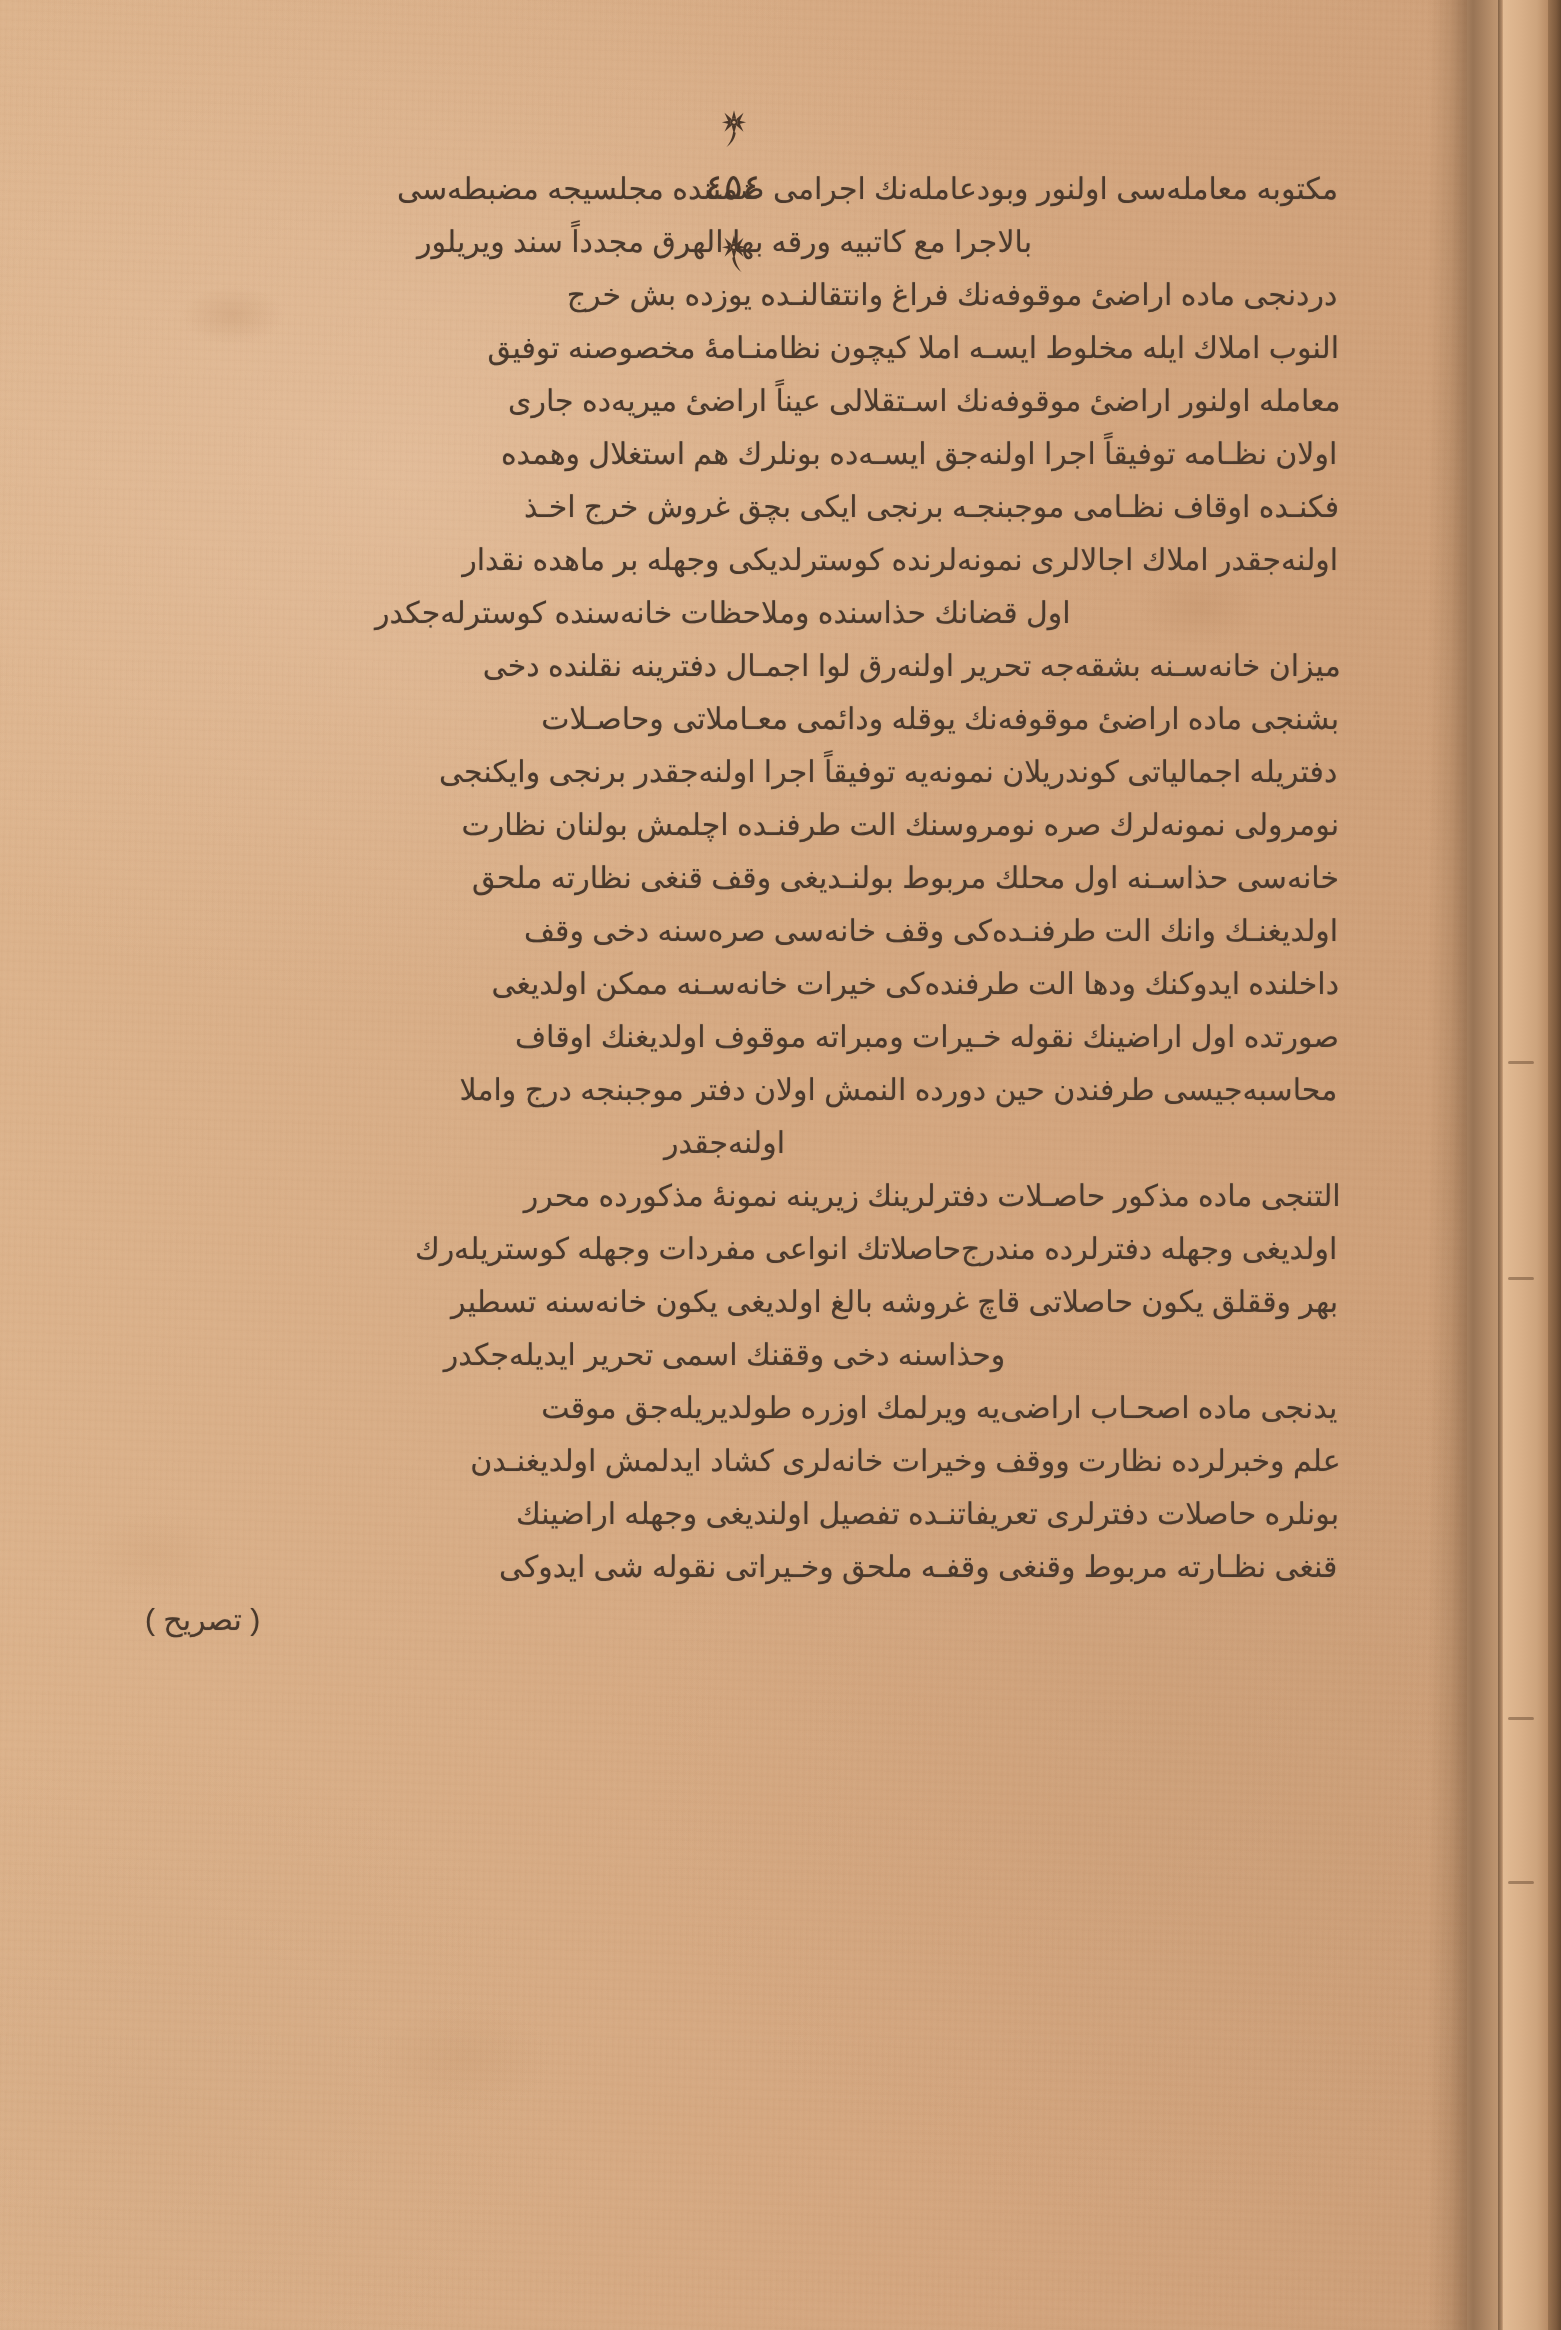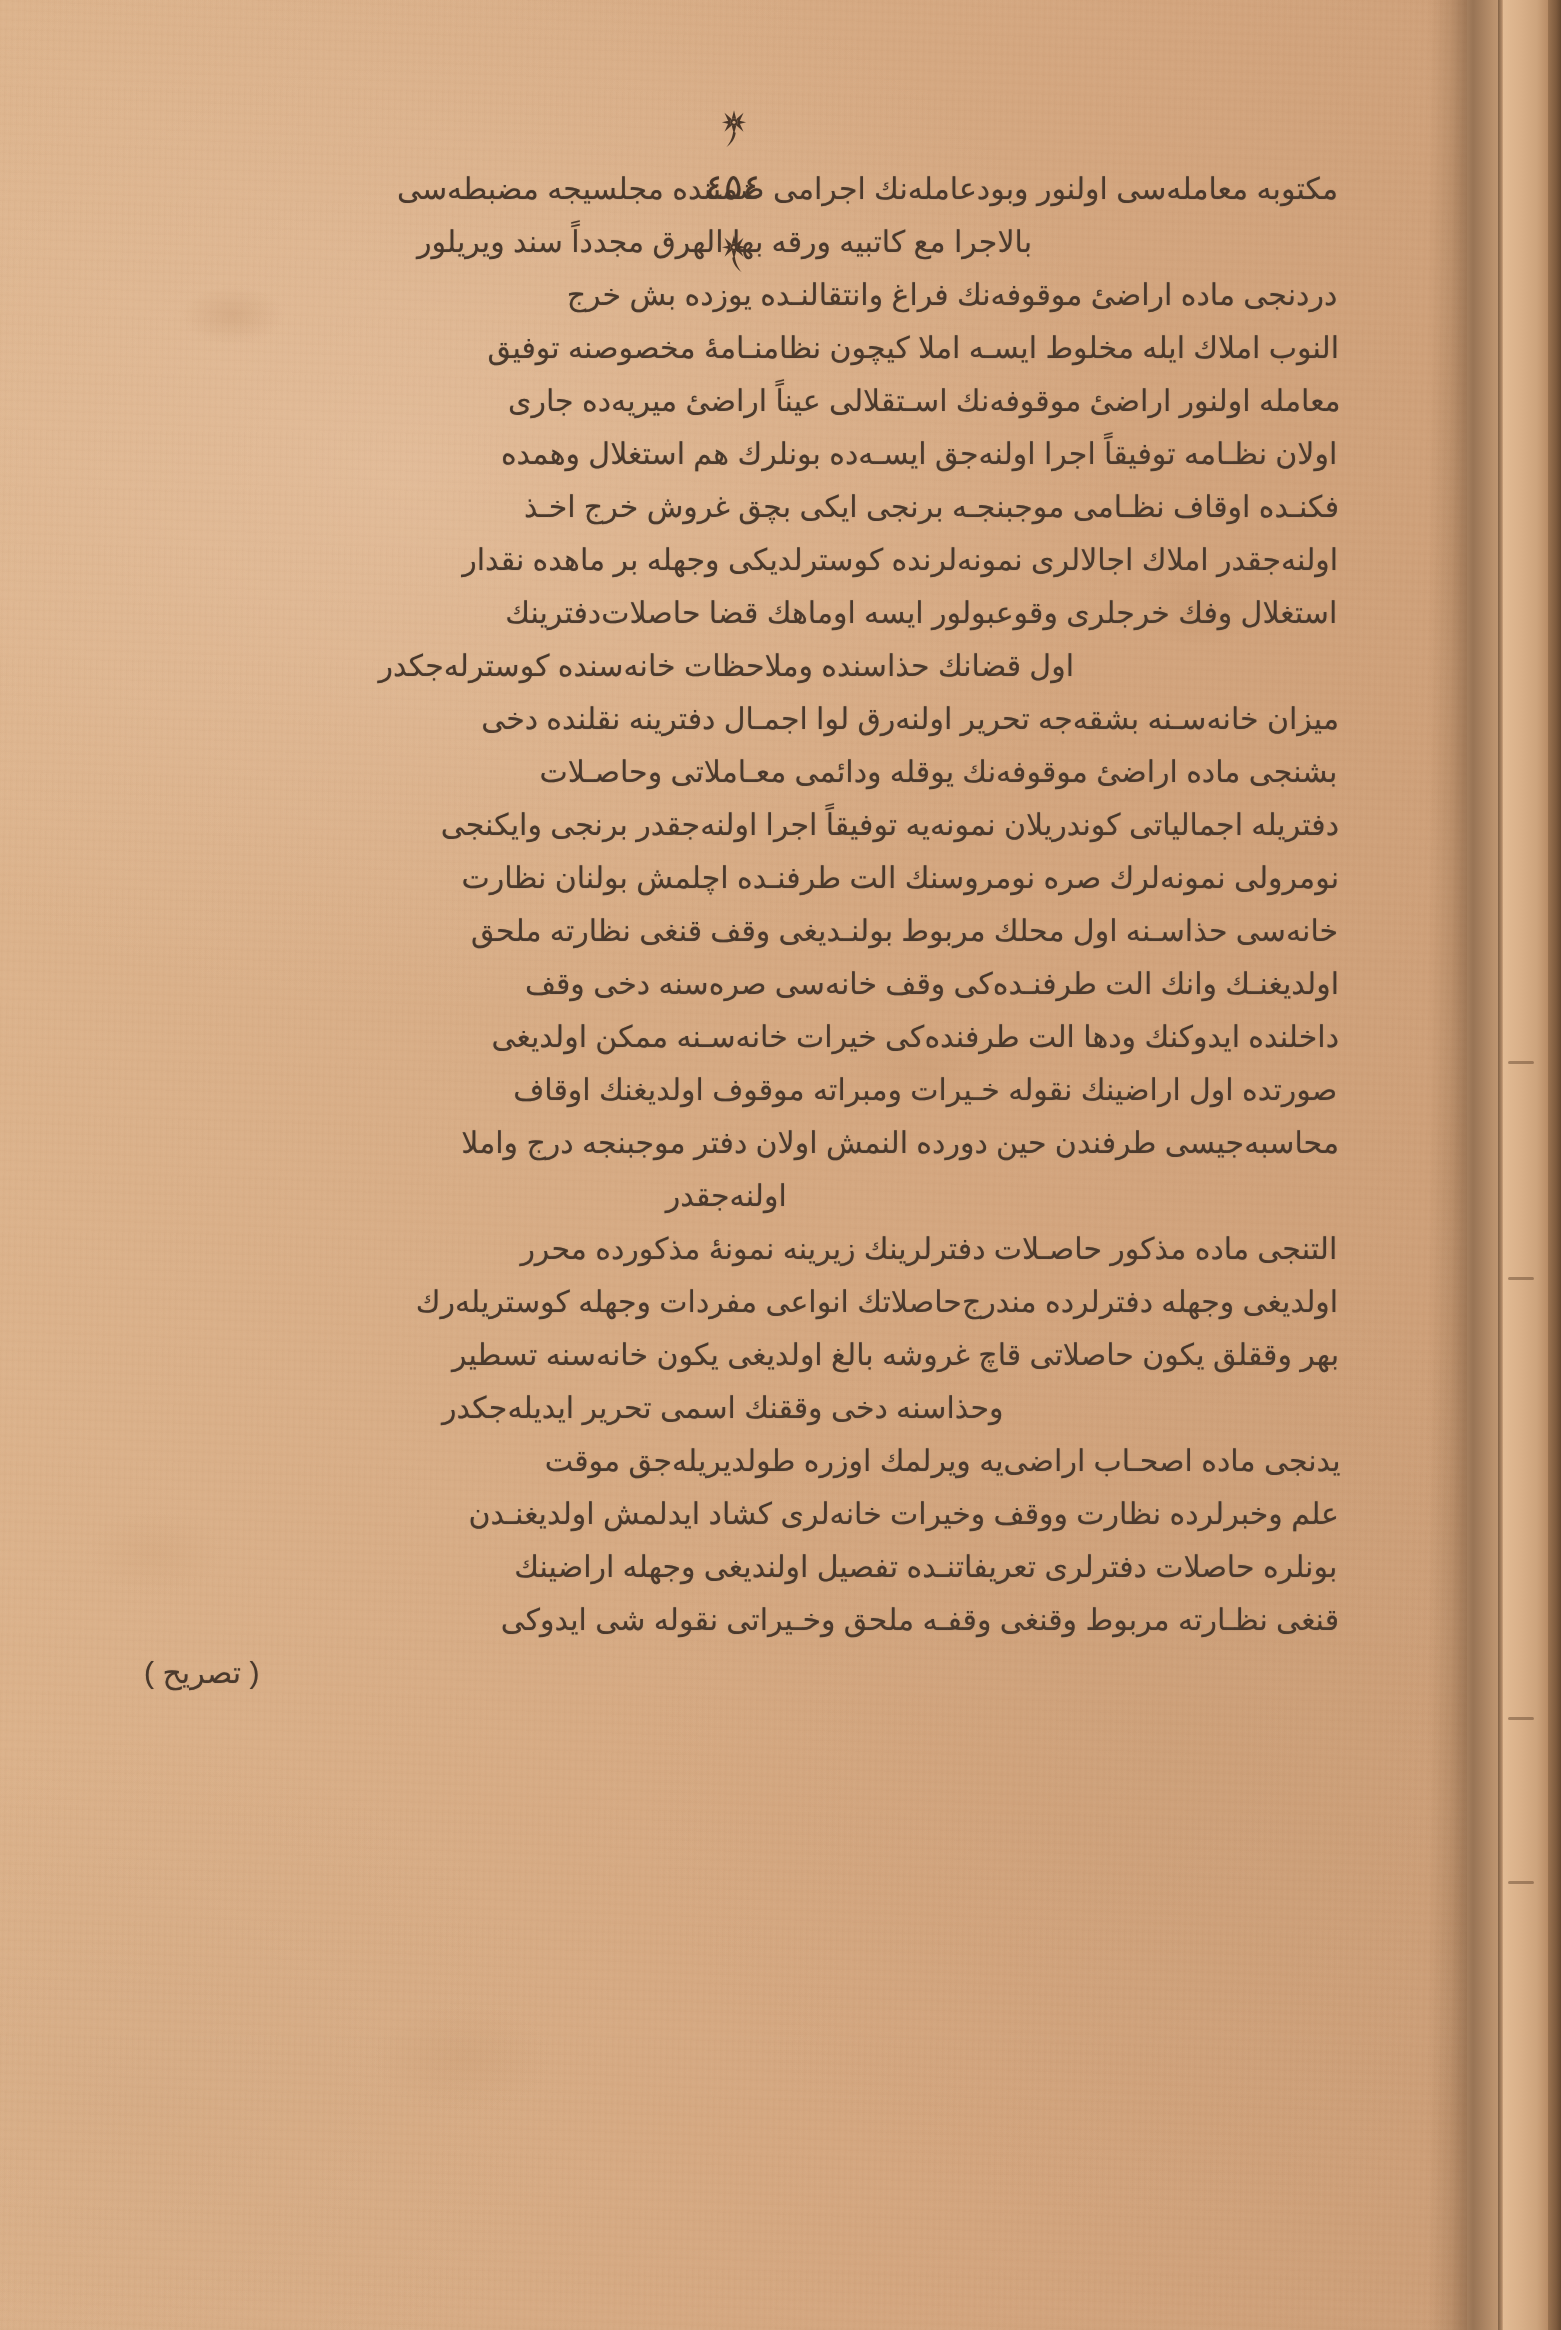--- a/index.html
+++ b/index.html
@@ -203,21 +203,20 @@
 
   <div class="body-text">
     <div class="line ink-bleed">مكتوبه معامله‌سى اولنور وبودعامله‌نك اجرامى ضمننده مجلسیجه مضبطه‌سى</div>
     <div class="line ink-bleed center">بالاجرا مع كاتبيه ورقه بها الهرق مجدداً سند ويريلور</div>
     <div class="line ink-bleed">دردنجى ماده       اراضىٔ موقوفه‌نك فراغ وانتقالنـده يوزده بش خرج</div>
     <div class="line ink-bleed">النوب املاك ايله مخلوط ايسـه املا كيچون نظامنـامهٔ مخصوصنه توفيق</div>
     <div class="line ink-bleed">معامله اولنور  اراضىٔ موقوفه‌نك اسـتقلالى عيناً اراضىٔ ميريه‌ده جارى</div>
     <div class="line ink-bleed">اولان نظـامه توفيقاً اجرا اولنه‌جق ايسـه‌ده بونلرك هم استغلال وهمده</div>
     <div class="line ink-bleed">فكنـده اوقاف نظـامى موجبنجـه برنجى ايكى بچق غروش خرج اخـذ</div>
     <div class="line ink-bleed">اولنه‌جقدر املاك اجالالرى نمونه‌لرنده كوسترلديكى وجهله بر ماهده نقدار</div>
-    <div class="line ink-bleed">استغلال وفك خرجلرى وقوعبولور ايسه اوماهك قضا حاصلات‌دفترينك</div>
     <div class="line ink-bleed center">اول قضانك حذاسنده وملاحظات خانه‌سنده كوسترله‌جكدر</div>
     <div class="line ink-bleed">ميزان خانه‌سـنه بشقه‌جه تحرير اولنه‌رق لوا اجمـال دفترينه نقلنده دخى</div>
     <div class="line ink-bleed">بشنجى ماده       اراضىٔ موقوفه‌نك يوقله ودائمى معـاملاتى وحاصـلات</div>
     <div class="line ink-bleed">دفتريله اجمالياتى كوندريلان نمونه‌يه توفيقاً اجرا اولنه‌جقدر برنجى وايكنجى</div>
     <div class="line ink-bleed">نومرولى نمونه‌لرك صره نومروسنك الت طرفنـده اچلمش بولنان نظارت</div>
     <div class="line ink-bleed">خانه‌سى حذاسـنه اول محلك مربوط بولنـديغى وقف قنغى نظارته ملحق</div>
     <div class="line ink-bleed">اولديغنـك وانك الت طرفنـده‌كى وقف خانه‌سى صره‌سنه دخى وقف</div>
     <div class="line ink-bleed">داخلنده ايدوكنك ودها الت طرفنده‌كى خيرات خانه‌سـنه ممكن اولديغى</div>
     <div class="line ink-bleed">صورتده اول اراضينك نقوله خـيرات ومبراته موقوف اولديغنك اوقاف</div>
     <div class="line ink-bleed">محاسبه‌جيسى طرفندن حين دورده النمش اولان دفتر موجبنجه درج واملا</div>

